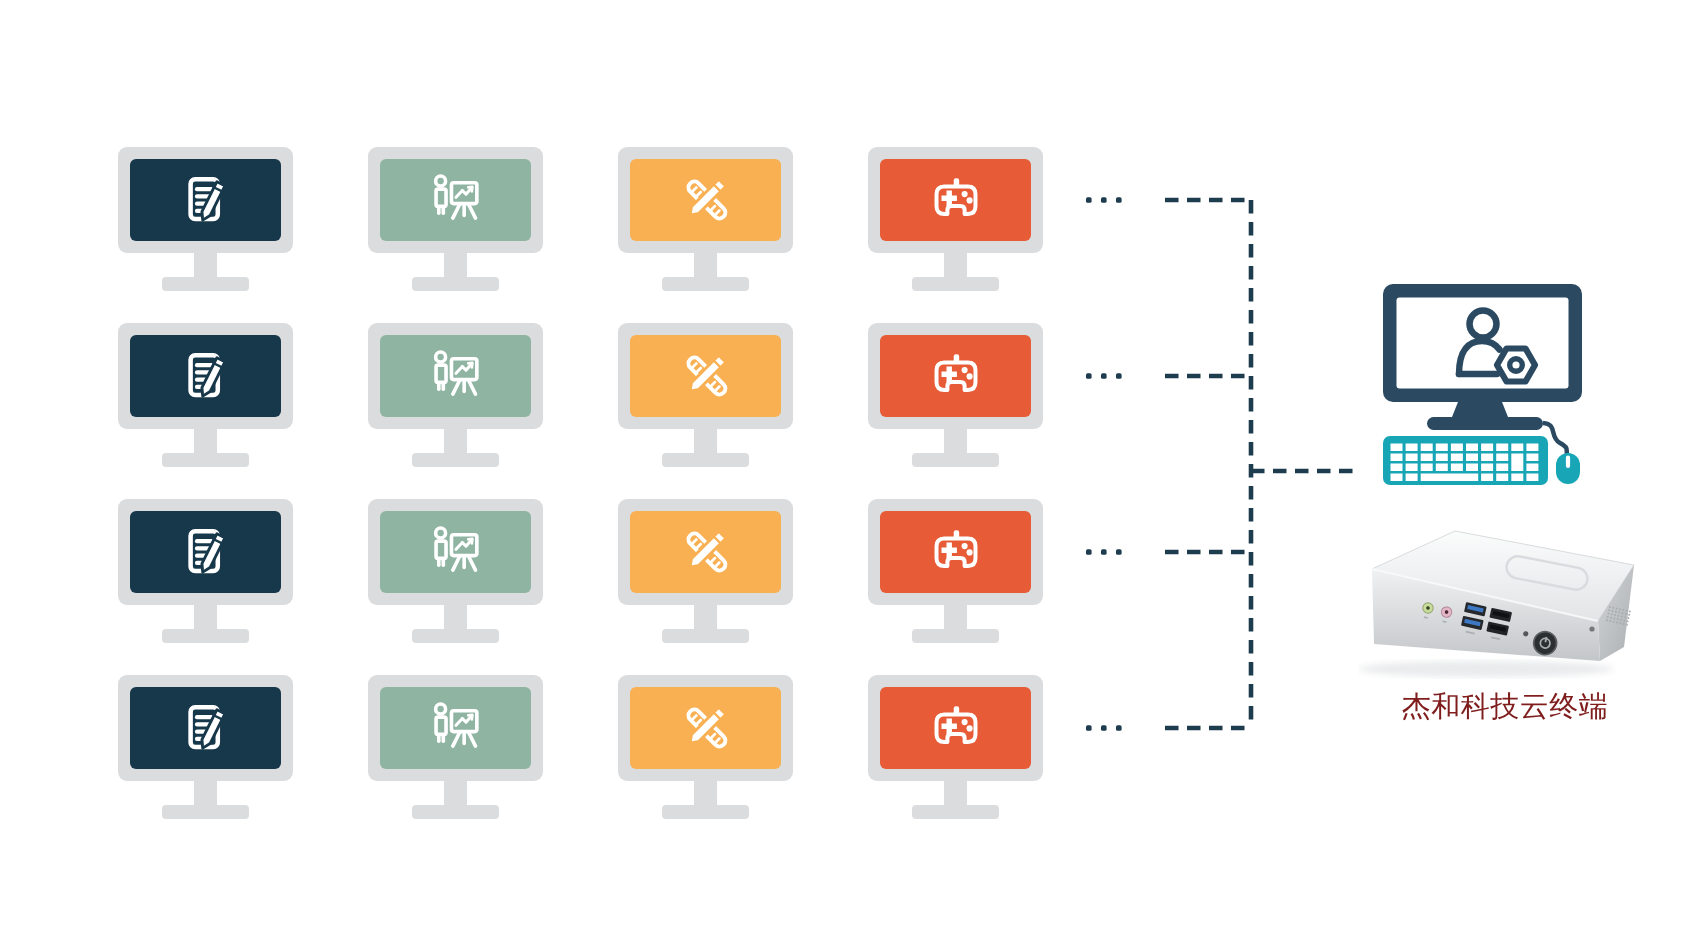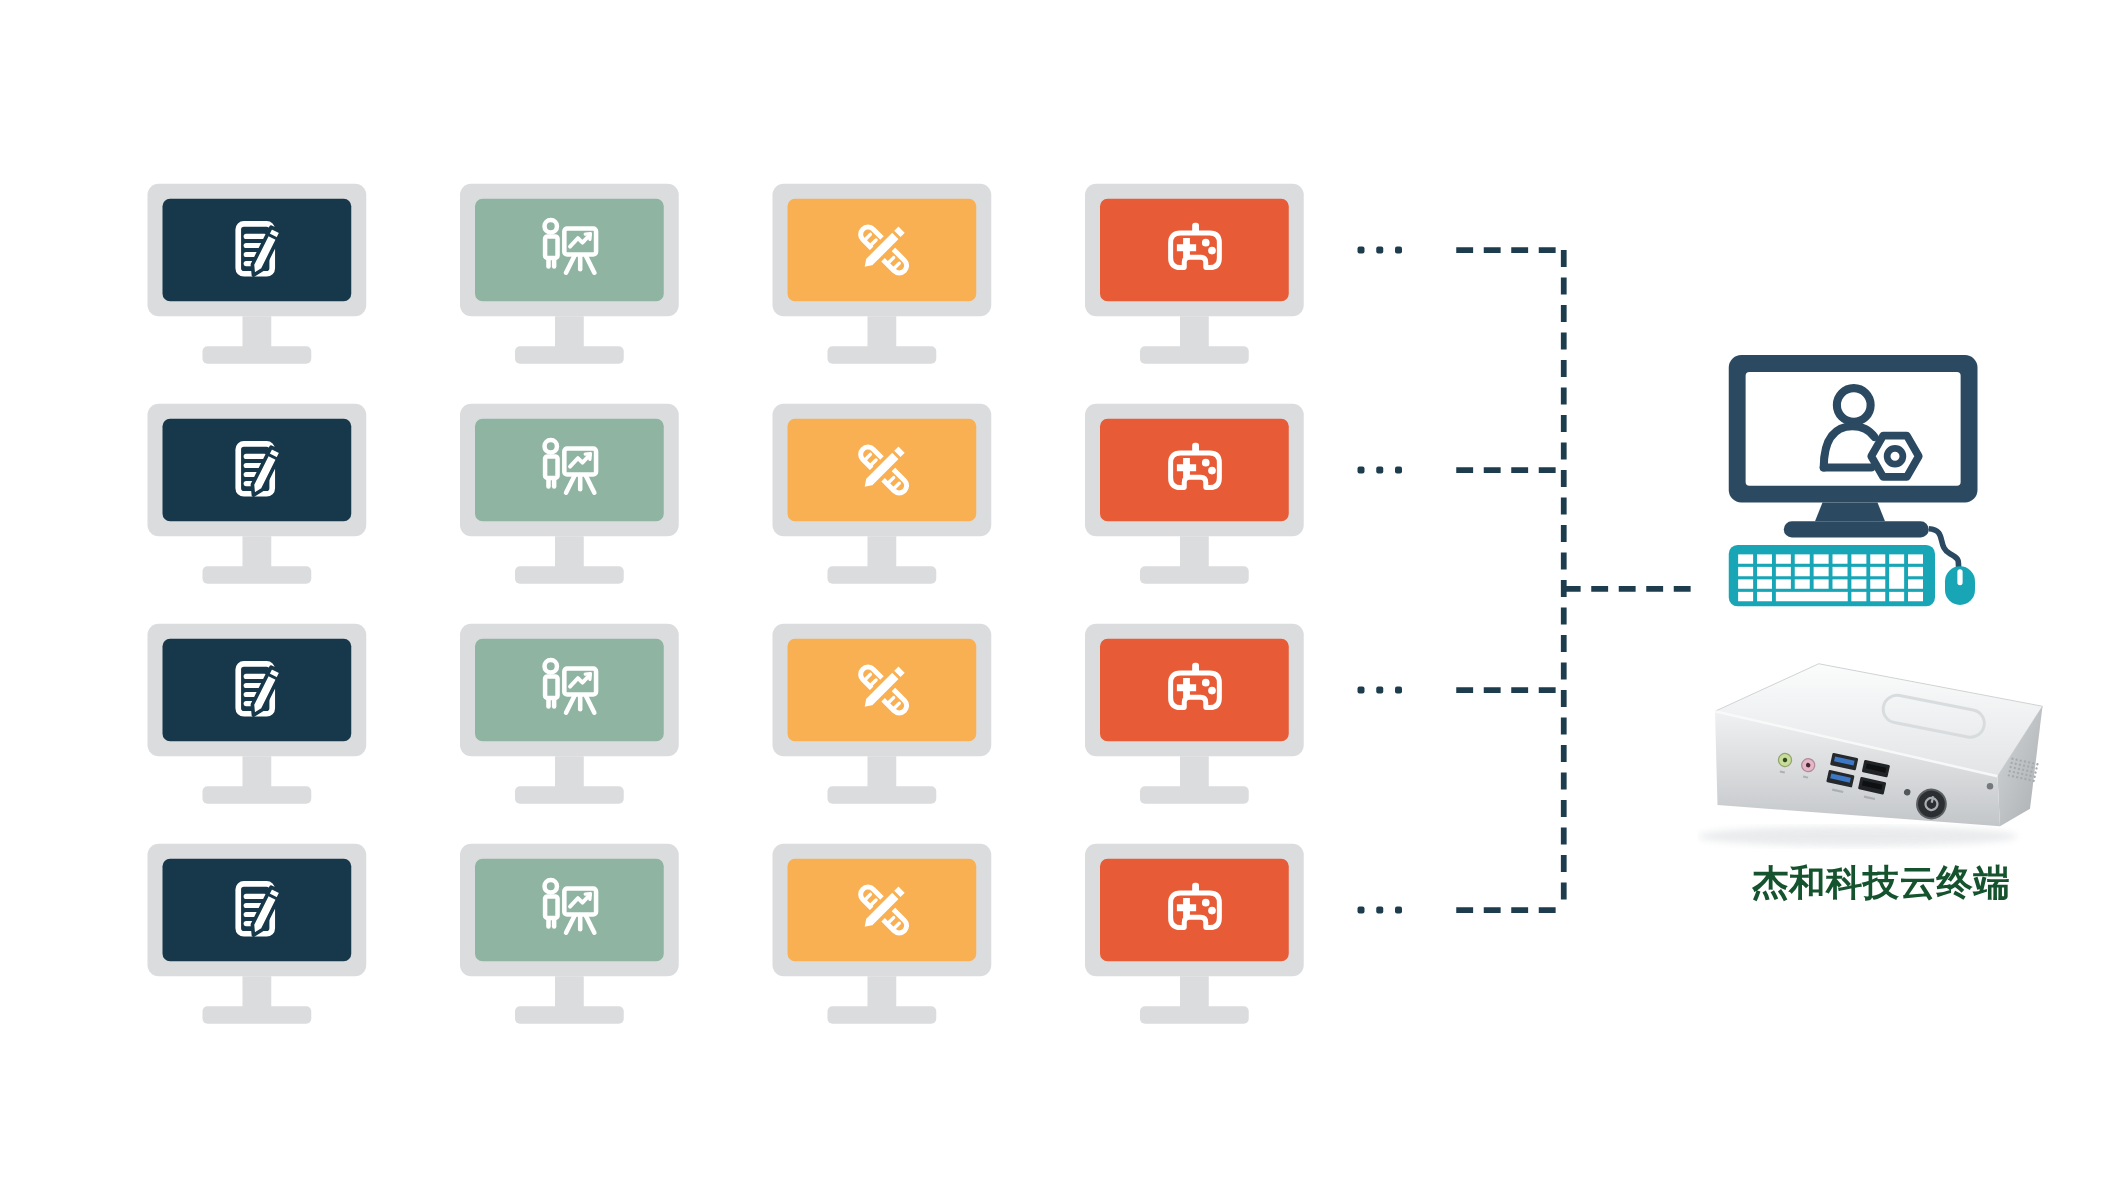--- a/index.html
+++ b/index.html
@@ -8,21 +8,21 @@
     overflow:hidden;font-family:"Liberation Sans",sans-serif;
   }
   .abs{position:absolute;}
   .monitor{position:absolute;width:175px;height:144px;}
   .monitor .bezel{position:absolute;left:0;top:0;width:175px;height:106px;background:#dbdcde;border-radius:9px;}
   .monitor .screen{position:absolute;left:12px;top:12px;width:151px;height:82px;border-radius:6px;display:flex;align-items:center;justify-content:center;}
   .monitor .neck{position:absolute;left:76px;top:106px;width:23px;height:26px;background:#dbdcde;}
   .monitor .base{position:absolute;left:44px;top:130px;width:87px;height:14px;background:#dbdcde;border-radius:4px;}
   .device-label{
     position:absolute;left:1390px;top:687px;width:230px;text-align:center;
-    font-size:29px;font-weight:bold;color:#14532d;letter-spacing:0.5px;white-space:nowrap;
+    font-size:29px;font-weight:normal;color:#7f1d1d;letter-spacing:0.5px;white-space:nowrap;
   }
   svg{display:block;}
 </style>
 </head>
 <body>
 
 <div class="canvas">
 
   <div id="grid" class="abs" style="left:0;top:0;width:1687px;height:948px;">
     <div class="monitor" style="left:118px;top:147px">

